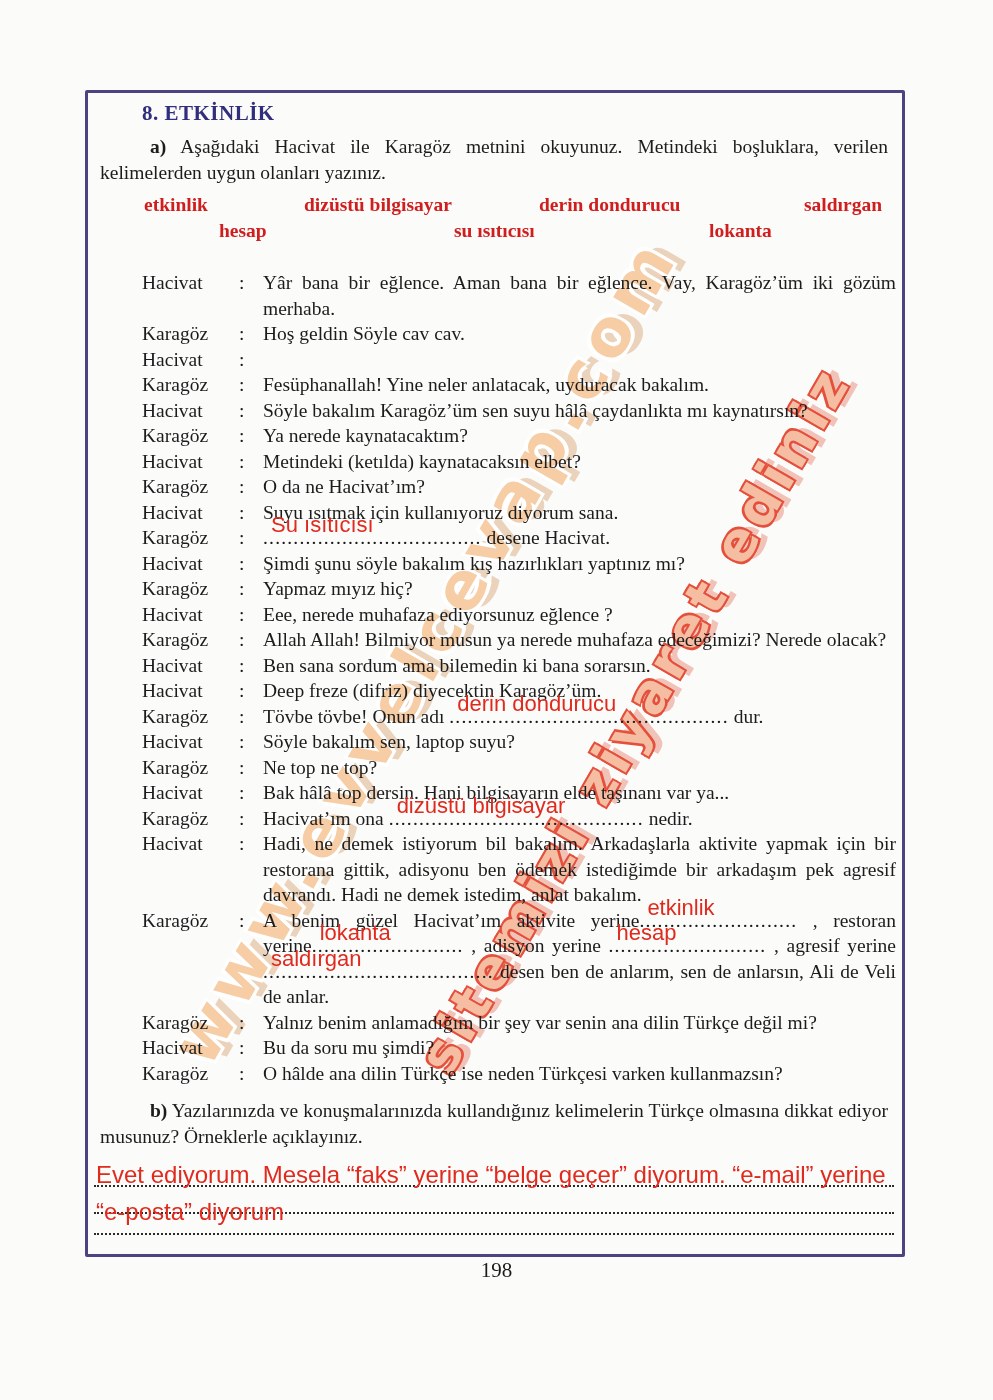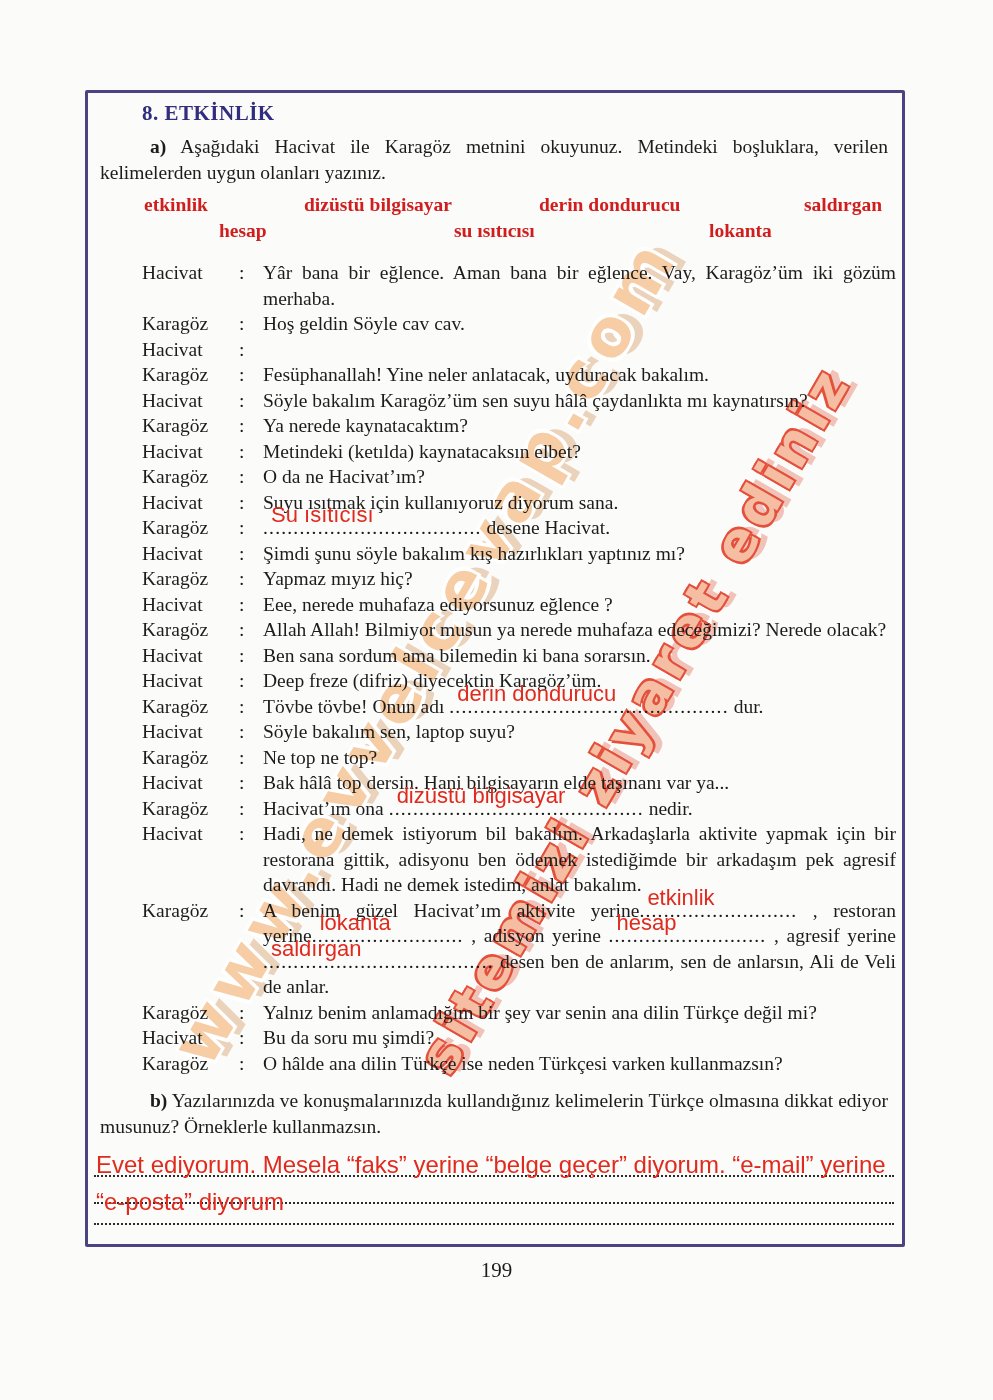--- a/index.html
+++ b/index.html
@@ -37,21 +37,21 @@
   .title{
     margin:2px 0 3px 50px;font-size:21px;font-weight:bold;
     color:#312e7e;letter-spacing:.5px;
   }
   .instr{margin:8px;font-size:19.5px;line-height:26px;text-align:justify;text-indent:50px;}
   .instr b{font-weight:bold;}
 
   .wordbank{position:relative;height:52px;margin-top:5px;}
   .wb{position:absolute;font-weight:bold;color:#d01d1d;font-size:19.5px;white-space:nowrap;}
 
-  .dialogue{margin-top:14px;}
+  .dialogue{margin-top:24px;}
   .dlg-row{display:grid;grid-template-columns:97px 24px 1fr;margin-left:50px;}
   .spk,.colon,.txt{font-size:19.5px;line-height:25.5px;}
   .txt{text-align:justify;}
   .blank{position:relative;white-space:nowrap;}
   .dots{letter-spacing:1.2px;}
   .ans{
     position:absolute;left:8px;top:-13px;line-height:1;white-space:nowrap;
     color:#e02a1e;font-family:"Liberation Sans",sans-serif;font-size:22px;
   }
 
@@ -219,29 +219,29 @@
           <span class="colon">:</span>
           <div class="txt"><span>Bu da soru mu şimdi?</span></div>
         </div>
         <div class="dlg-row">
           <span class="spk">Karagöz</span>
           <span class="colon">:</span>
           <div class="txt"><span>O hâlde ana dilin Türkçe ise neden Türkçesi varken kullanmazsın?</span></div>
         </div>
       </div>
 
-    <p class="instr part-b"><b>b)</b> <span>Yazılarınızda ve konuşmalarınızda kullandığınız kelimelerin Türkçe olmasına dik­kat ediyor musunuz? Örneklerle kullanmazsın.</span></p>
+    <p class="instr part-b"><b>b)</b> <span>Yazılarınızda ve konuşmalarınızda kullandığınız kelimelerin Türkçe olmasına dik­kat ediyor musunuz? Örneklerle açıklayınız.</span></p>
 
     <div class="answers">
         <div class="ansline">
           <span class="ansred">Evet ediyorum. Mesela “faks” yerine “belge geçer” diyorum. “e-mail” yerine</span>
         </div>
         <div class="ansline">
           <span class="ansred">“e-posta” diyorum</span>
         </div>
         <div class="ansline"></div>
       </div>
 
   </div>
 
-  <div class="page-number">199</div>
+  <div class="page-number">198</div>
 
 </div>
 
 </body></html>

